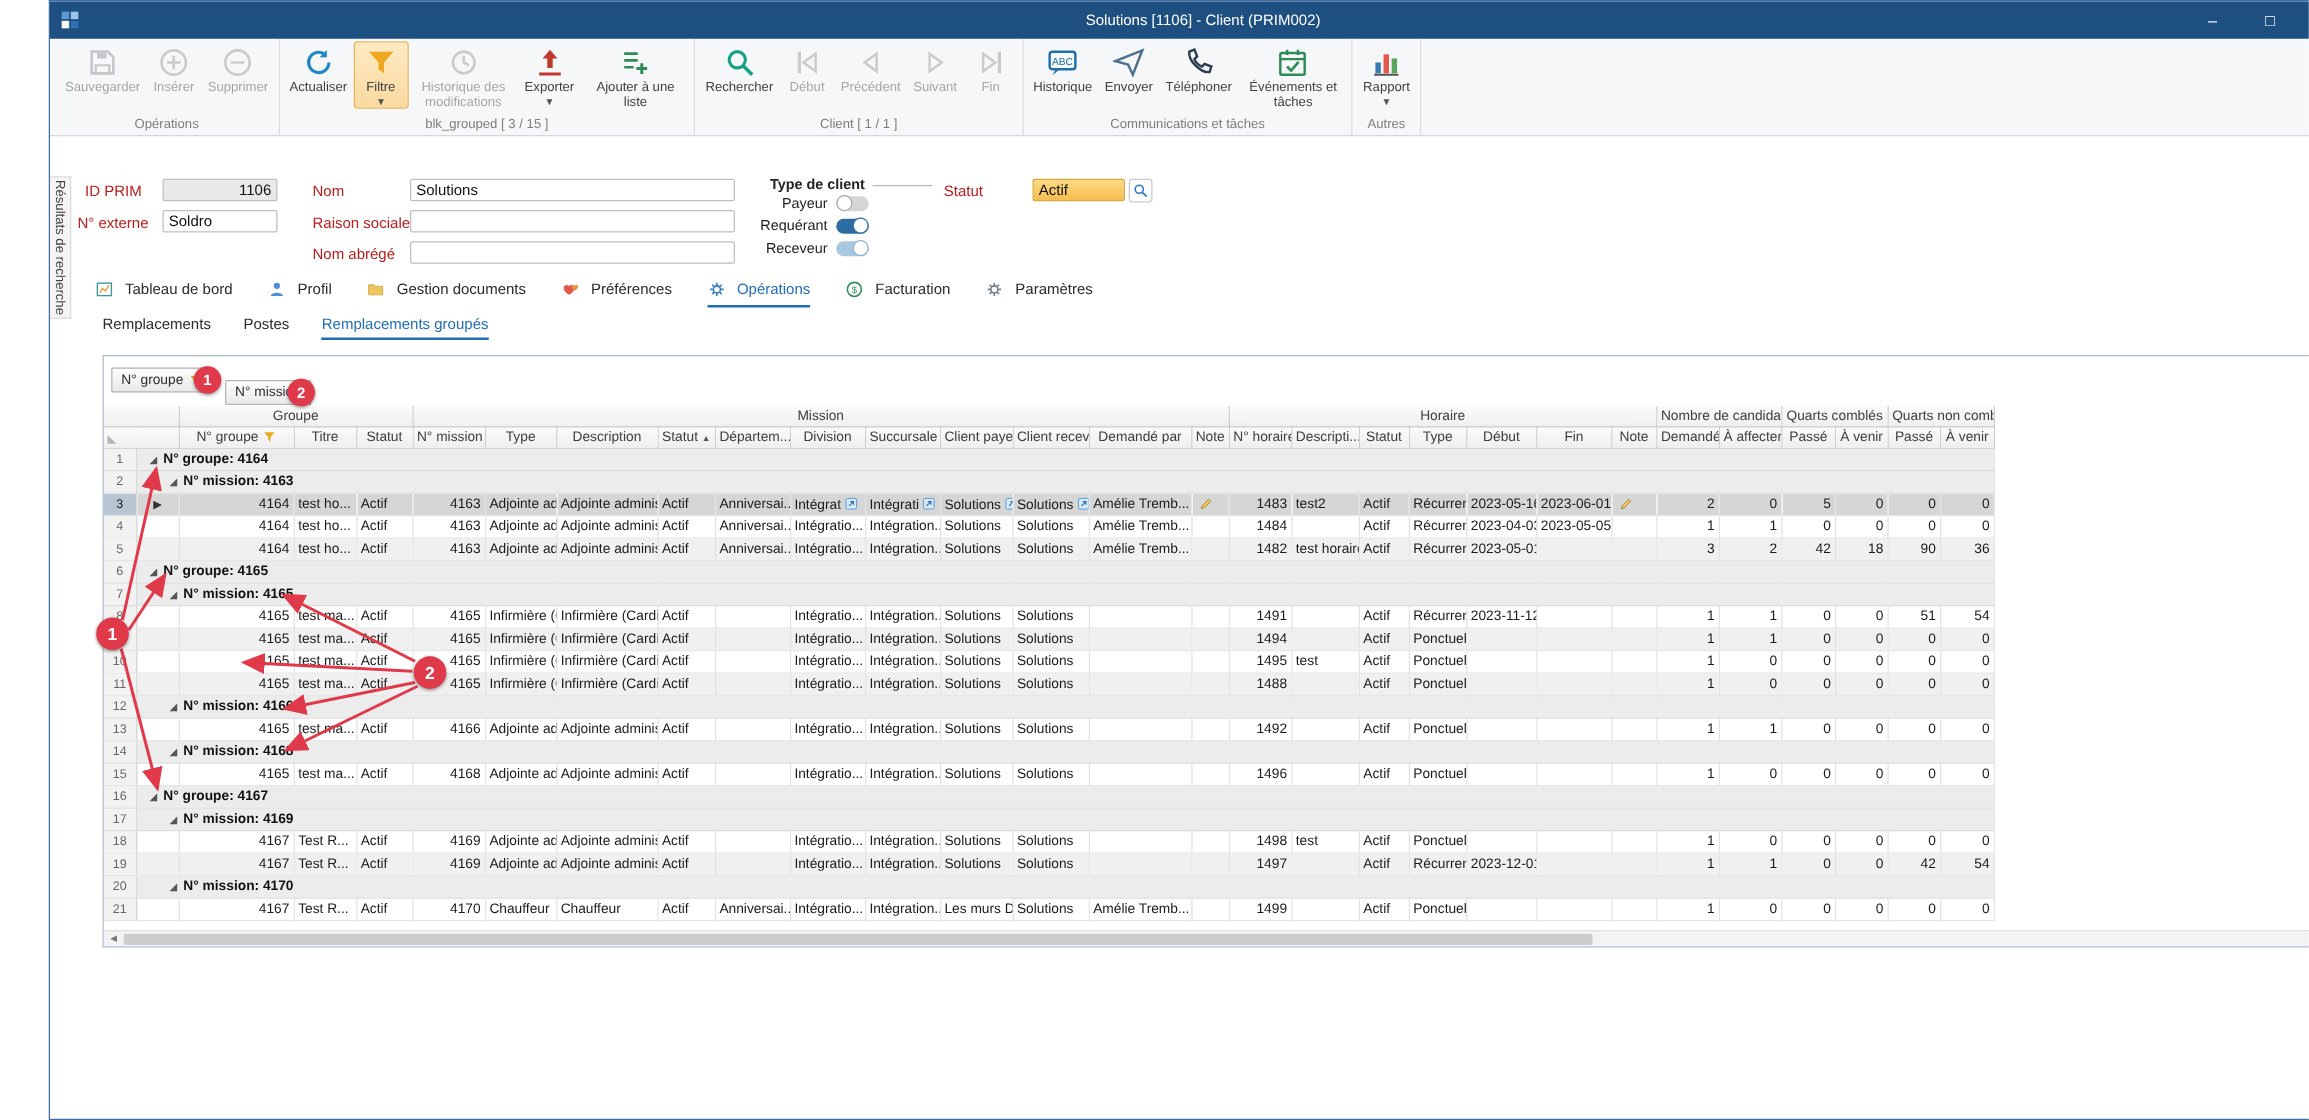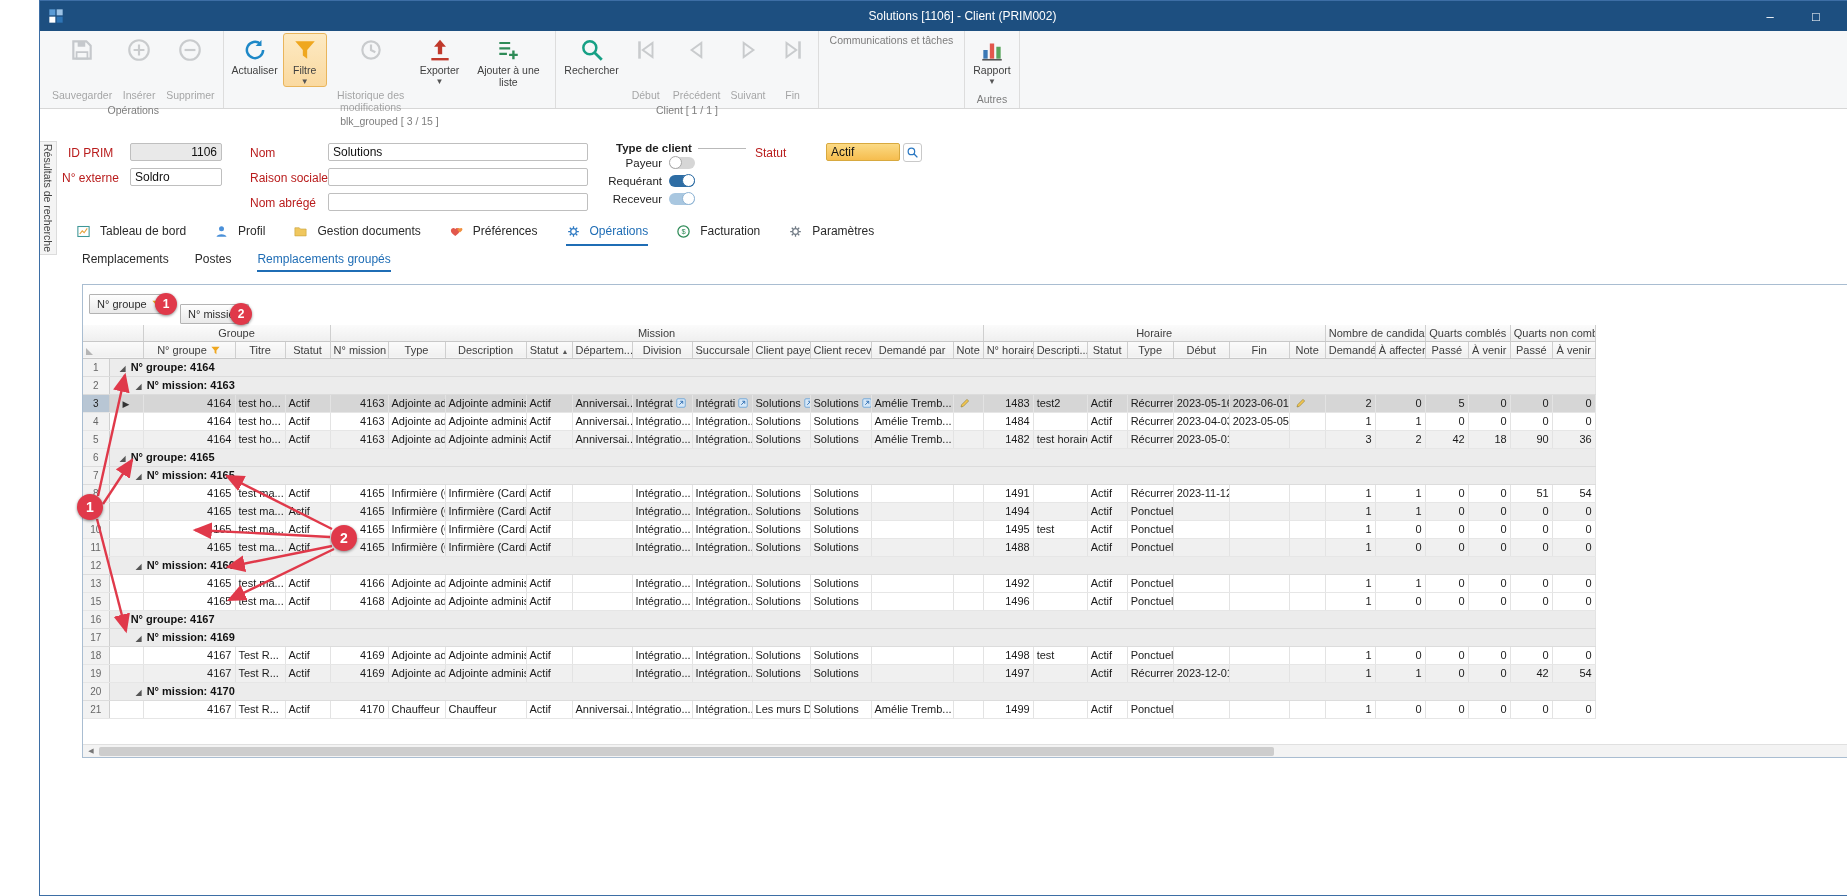--- a/index.html
+++ b/index.html
@@ -22,21 +22,21 @@
   .menubar-right { position:absolute; right:8px; top:3px; display:flex; align-items:center; gap:12px; }
   .help-circ { width:15px; height:15px; border-radius:50%; border:1.5px solid #2b78c2; color:#2b78c2; font-size:10px; font-weight:bold; display:flex; align-items:center; justify-content:center; }
   .collapse-caret { color:#777; font-size:9px; }
 
   
   .ribbon { height:78px; background:#f6f7f8; border-bottom:1px solid #d7d7d7; display:flex; align-items:stretch; padding-left:4px; }
   .rb-group { display:flex; flex-direction:column; border-right:1px solid #ddd; padding:2px 3px 0; }
   .rb-row { display:flex; flex:1; align-items:flex-start; }
   .rb-btn { min-width:44px; max-width:88px; padding:3px 4px 0; display:flex; flex-direction:column; align-items:center; text-align:center; border:1px solid transparent; border-radius:3px; }
   .rb-btn .rb-label { margin-top:2px; font-size:10.5px; line-height:11.5px; color:#3f3f3f; }
-  .rb-btn.disabled { opacity:.45; filter:grayscale(.7);gap:25px; }
+  .rb-btn.disabled { opacity:.45; filter:grayscale(.7); }
   .rb-btn.hl { background:linear-gradient(#fdeac3,#fad9a0); border-color:#e9b55c; }
   .rb-caret { font-size:8px; line-height:8px; color:#555; margin-top:1px; }
   .rb-group-label { text-align:center; font-size:10.5px; color:#7d7d7d; padding:1px 8px 3px; white-space:nowrap; }
   .ic { display:inline-block; }
   .ic.big { width:26px; height:26px; }
   .ic.tab { width:15px; height:15px; }
   .ic.chipic { width:11px; height:11px; }
   .ic.colfil { width:11px; height:11px; vertical-align:-2px; }
   .ic.cellic { width:12px; height:12px; vertical-align:-2px; margin-left:2px; }
   .ic.btnic { width:13px; height:13px; }
@@ -347,20 +347,46 @@
             <div class="rb-btn disabled">
               <svg class="ic big" style="color:#8a99a6">
                 <use href="#sym-skip-end-icon"></use>
               </svg>
               <div class="rb-label">Fin</div>
             </div>
           </div>
           <div class="rb-group-label">Client [ 1 / 1 ]</div>
         </div>
         <div class="rb-group">
+          <div class="rb-row">
+            <div class="rb-btn">
+              <svg class="ic big" style="color:#1e6fa8">
+                <use href="#sym-comm-history-icon"></use>
+              </svg>
+              <div class="rb-label">Historique</div>
+            </div>
+            <div class="rb-btn">
+              <svg class="ic big" style="color:#4a6f8f">
+                <use href="#sym-send-icon"></use>
+              </svg>
+              <div class="rb-label">Envoyer</div>
+            </div>
+            <div class="rb-btn">
+              <svg class="ic big" style="color:#2c3e50">
+                <use href="#sym-phone-icon"></use>
+              </svg>
+              <div class="rb-label">Téléphoner</div>
+            </div>
+            <div class="rb-btn">
+              <svg class="ic big" style="color:#2e8b57">
+                <use href="#sym-calendar-check-icon"></use>
+              </svg>
+              <div class="rb-label">Événements et tâches</div>
+            </div>
+          </div>
           <div class="rb-group-label">Communications et tâches</div>
         </div>
         <div class="rb-group">
           <div class="rb-row">
             <div class="rb-btn">
               <svg class="ic big" style="color:#2c3e50">
                 <use href="#sym-report-icon"></use>
               </svg>
               <div class="rb-label">Rapport</div>
               <div class="rb-caret">▼</div>
@@ -834,20 +860,24 @@
             <td class="dc"></td>
             <td class="dc"></td>
             <td class="dc"></td>
             <td class="dc num">1</td>
             <td class="dc num">1</td>
             <td class="dc num">0</td>
             <td class="dc num">0</td>
             <td class="dc num">0</td>
             <td class="dc num">0</td>
           </tr>
+          <tr class="grow lvl2">
+            <td class="rownum">14</td>
+            <td class="gcell" colspan="28"><span class="gtri lvl2">◢</span><span class="glabel">N° mission: 4168</span></td>
+          </tr>
           <tr class="drow">
             <td class="rownum">15</td>
             <td class="indcell"></td>
             <td class="dc num">4165</td>
             <td class="dc">test ma...</td>
             <td class="dc">Actif</td>
             <td class="dc num">4168</td>
             <td class="dc">Adjointe adm...</td>
             <td class="dc">Adjointe administ...</td>
             <td class="dc">Actif</td>

